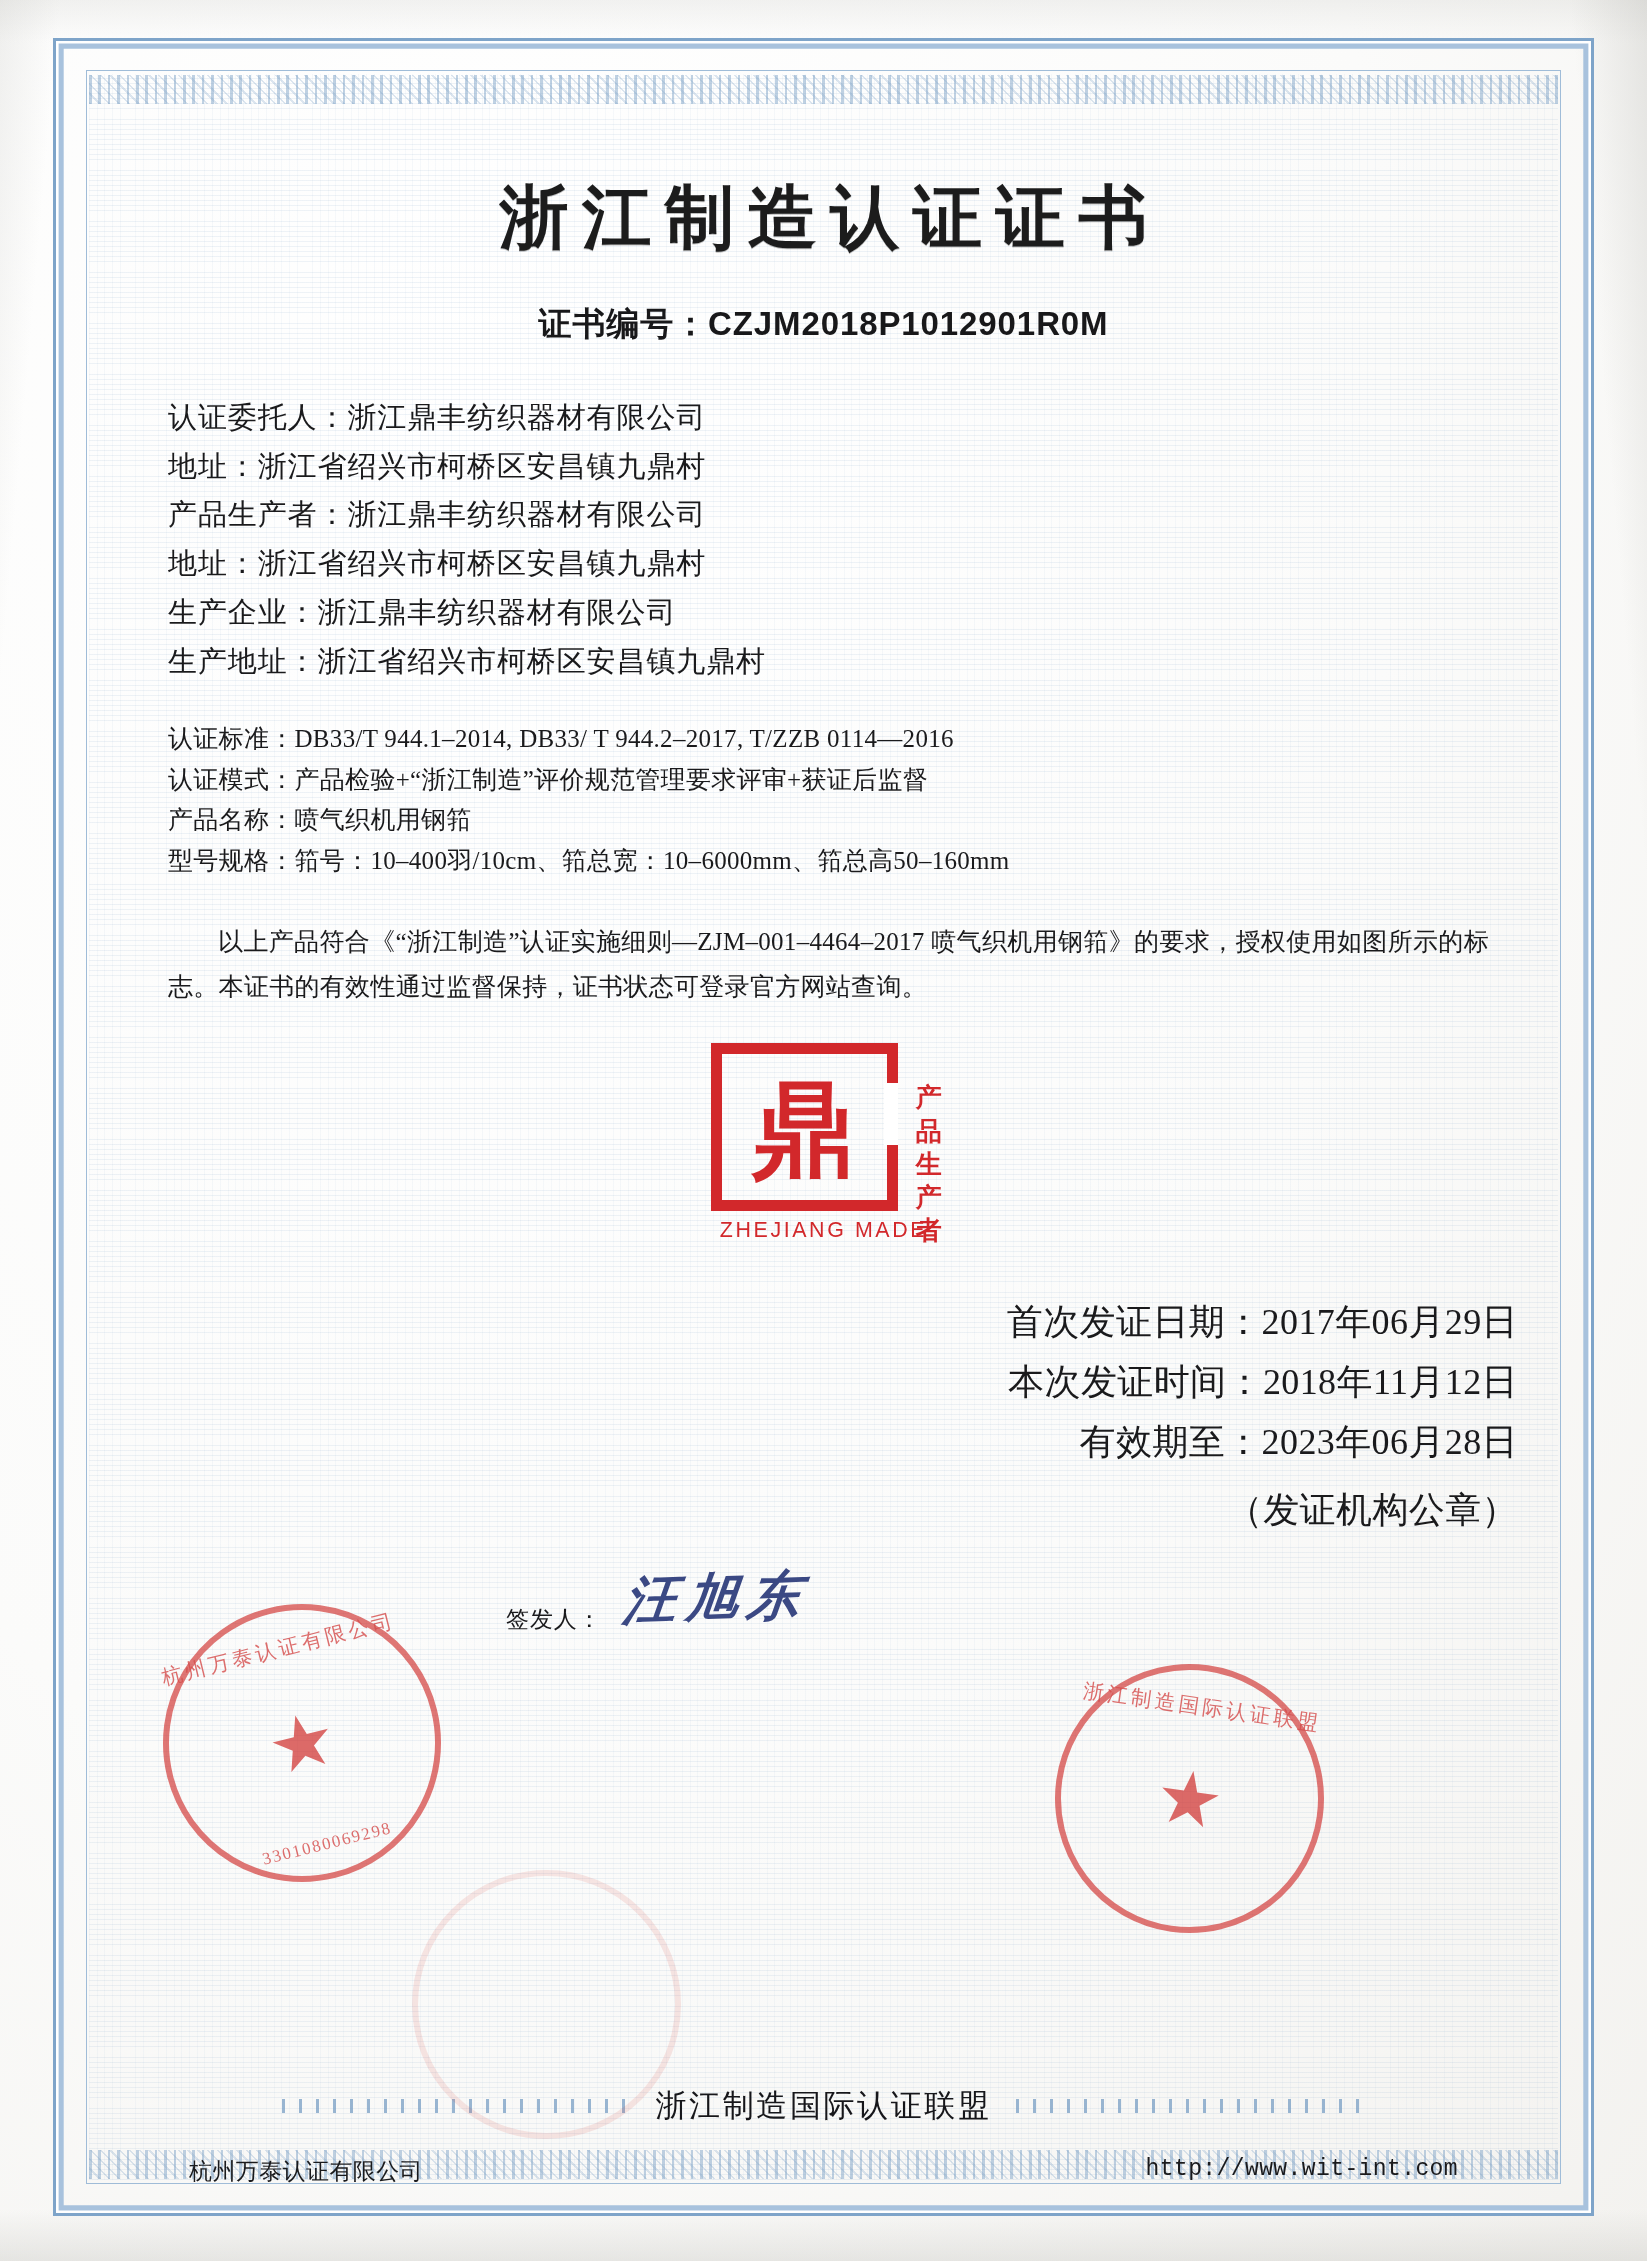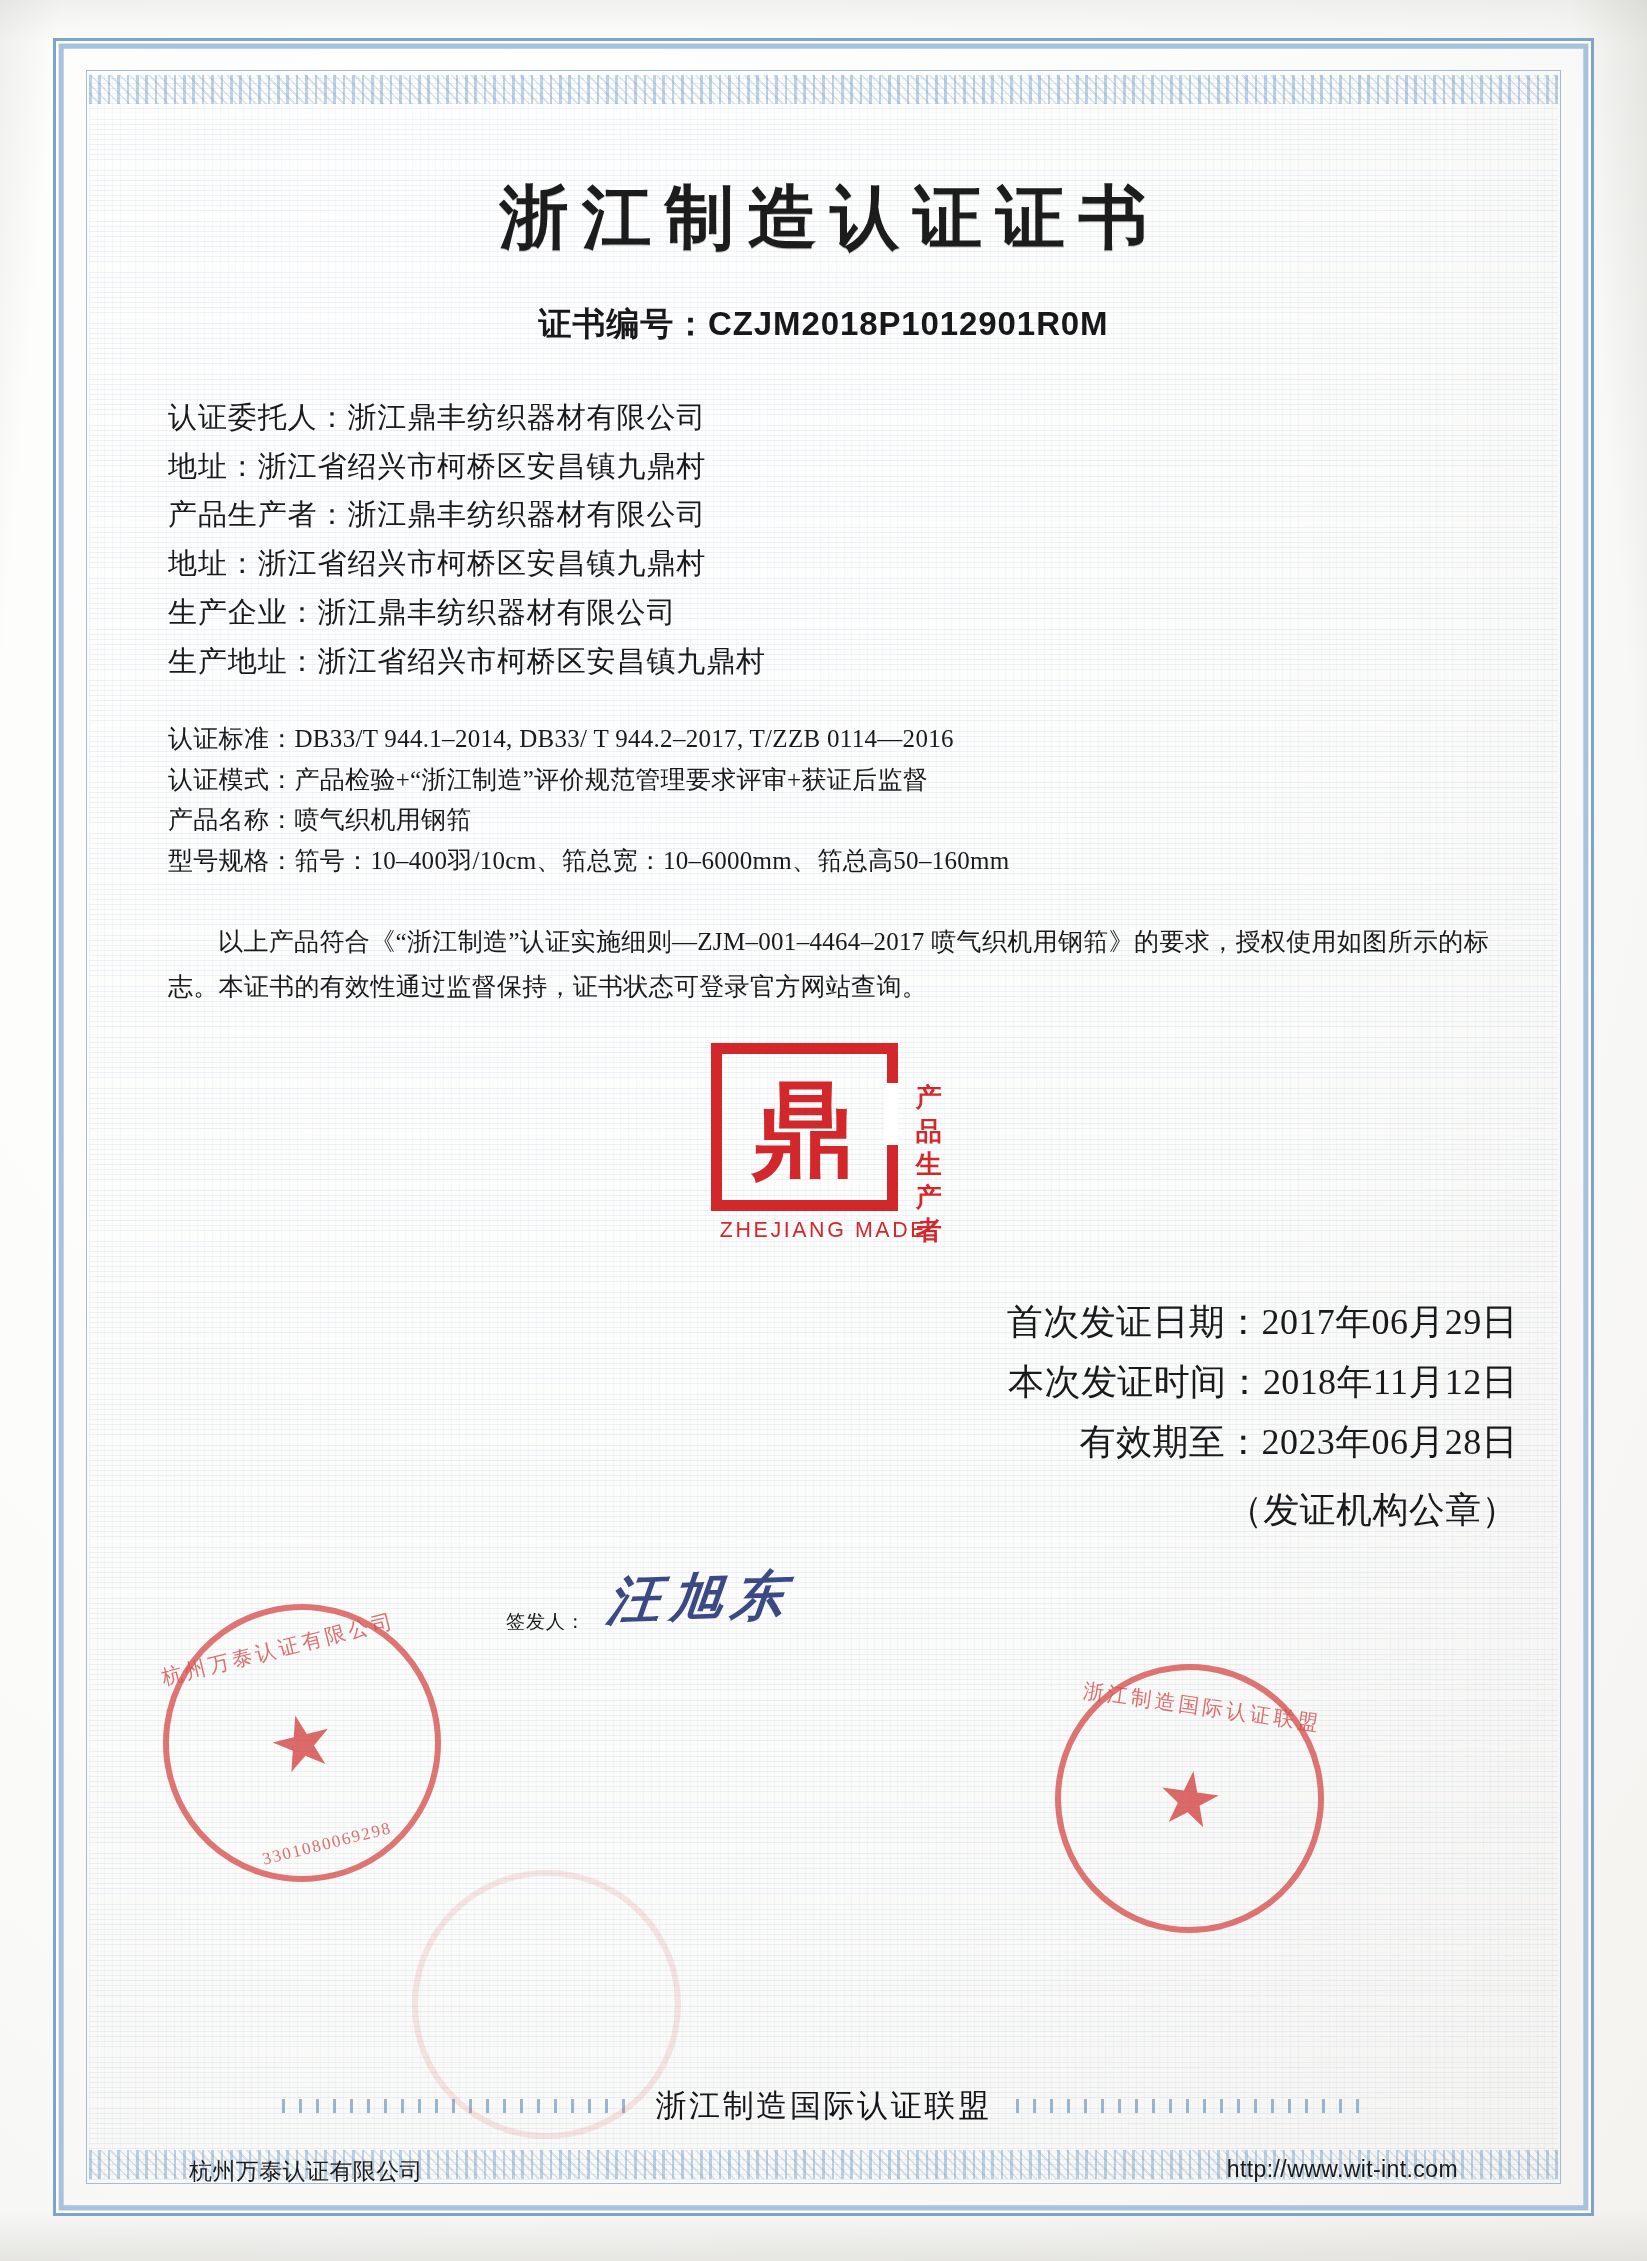--- a/index.html
+++ b/index.html
@@ -214,21 +214,21 @@
   .signer-row {
     margin-top: 22px;
     padding-left: 377px;
     position: relative;
     z-index: 4;
     display: flex;
     align-items: flex-end;
     gap: 22px;
   }
   .signer-label {
-    font-size: 19px;
+    font-size: 23px;
     color: #1a1a1c;
     letter-spacing: 0.9px;
   }
   .signature {
     font-family: "DejaVu Serif", serif;
     font-size: 53px;
     color: #2b3a7a;
     font-style: italic;
     font-weight: 700;
     letter-spacing: 8.6px;
@@ -311,21 +311,21 @@
   }
   .footer-bottom {
     margin-top: 29px;
     display: flex;
     justify-content: space-between;
     padding: 0 60px;
     font-size: 23px;
     color: #1a1a1c;
     letter-spacing: 0.4px;
   }
-  .footer-url { font-family: Liberation Sans, sans-serif; }
+  .footer-url { font-family: Liberation Mono, monospace; }
 </style>
 </head>
 <body>
 
 <div class="page">
 
   <div class="paper-shade"></div>
   <div class="border-outer"></div>
   <div class="guilloche"></div>
   <div class="band top"></div>

